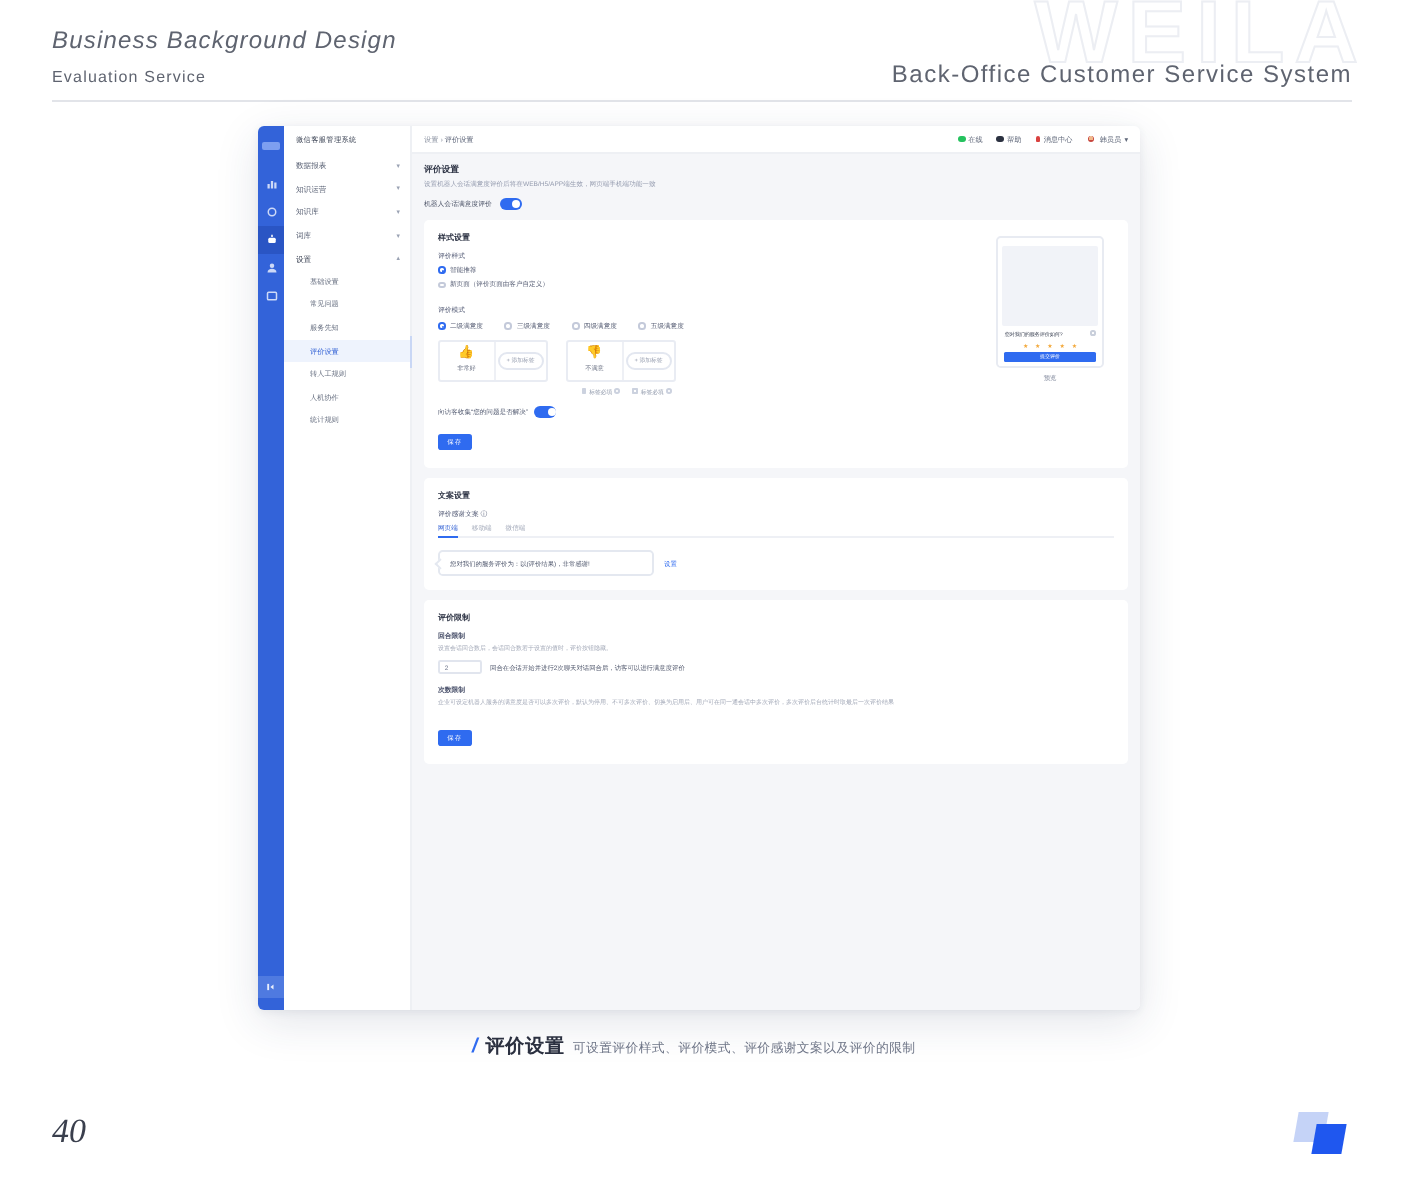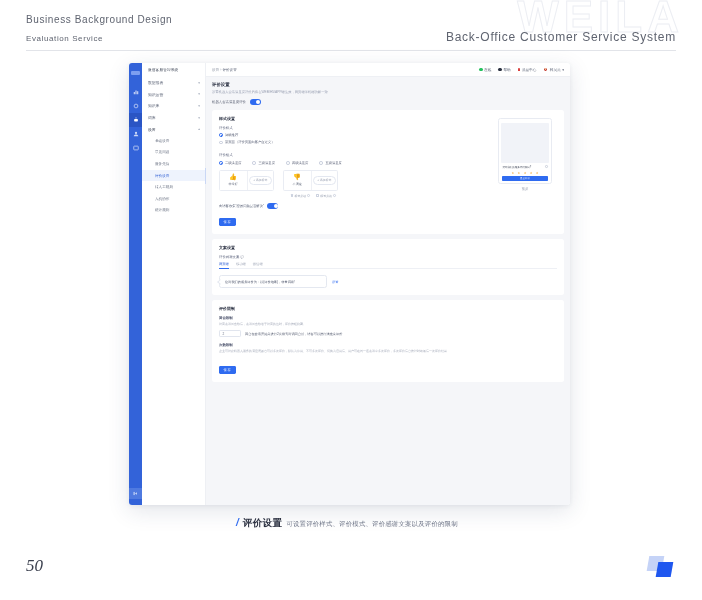--- a/index.html
+++ b/index.html
@@ -7,21 +7,21 @@
     width: 702px; height: 600px;
     background: #ffffff;
     font-family: "Liberation Sans", "DejaVu Sans", sans-serif;
     overflow: hidden;
   }
   .page { position: relative; width: 702px; height: 600px; background: #fff; }
 
   
   .slide-head { position: absolute; left: 0; top: 0; width: 702px; height: 52px; }
   .head-left { position: absolute; left: 26px; top: 13px; }
-  .head-left .l1 { font-size: 10px; color: #5f6470; letter-spacing: .6px; line-height: 14px; }
+  .head-left .l1 { font-size: 12px; color: #5f6470; letter-spacing: .6px; line-height: 14px; font-style: italic; }
   .head-left .l2 { font-size: 8px; color: #5f6470; letter-spacing: .6px; line-height: 14px; margin-top: 5px; }
   .head-right { position: absolute; right: 26px; top: 30px; font-size: 12px; color: #5f6470; letter-spacing: .75px; }
   .watermark {
     position: absolute; right: 18px; top: -6px;
     font-size: 44px; font-weight: 700; letter-spacing: 5px;
     color: transparent;
     -webkit-text-stroke: 1px #eceef3;
     font-family: "Liberation Sans", sans-serif;
     line-height: 46px;
     user-select: none;
@@ -461,20 +461,20 @@
       </div>
     </div>
   </div>
 
   <div class="caption">
     <span class="cap-slash">/</span>
     <span class="cap-title">评价设置</span>
     <span class="cap-desc">可设置评价样式、评价模式、评价感谢文案以及评价的限制</span>
   </div>
 
-  <div class="pageno">50</div>
+  <div class="pageno">40</div>
 
   <div class="logo-mark">
     <div class="sq1"></div>
     <div class="sq2"></div>
   </div>
 
 </div>
 
 </body></html>

